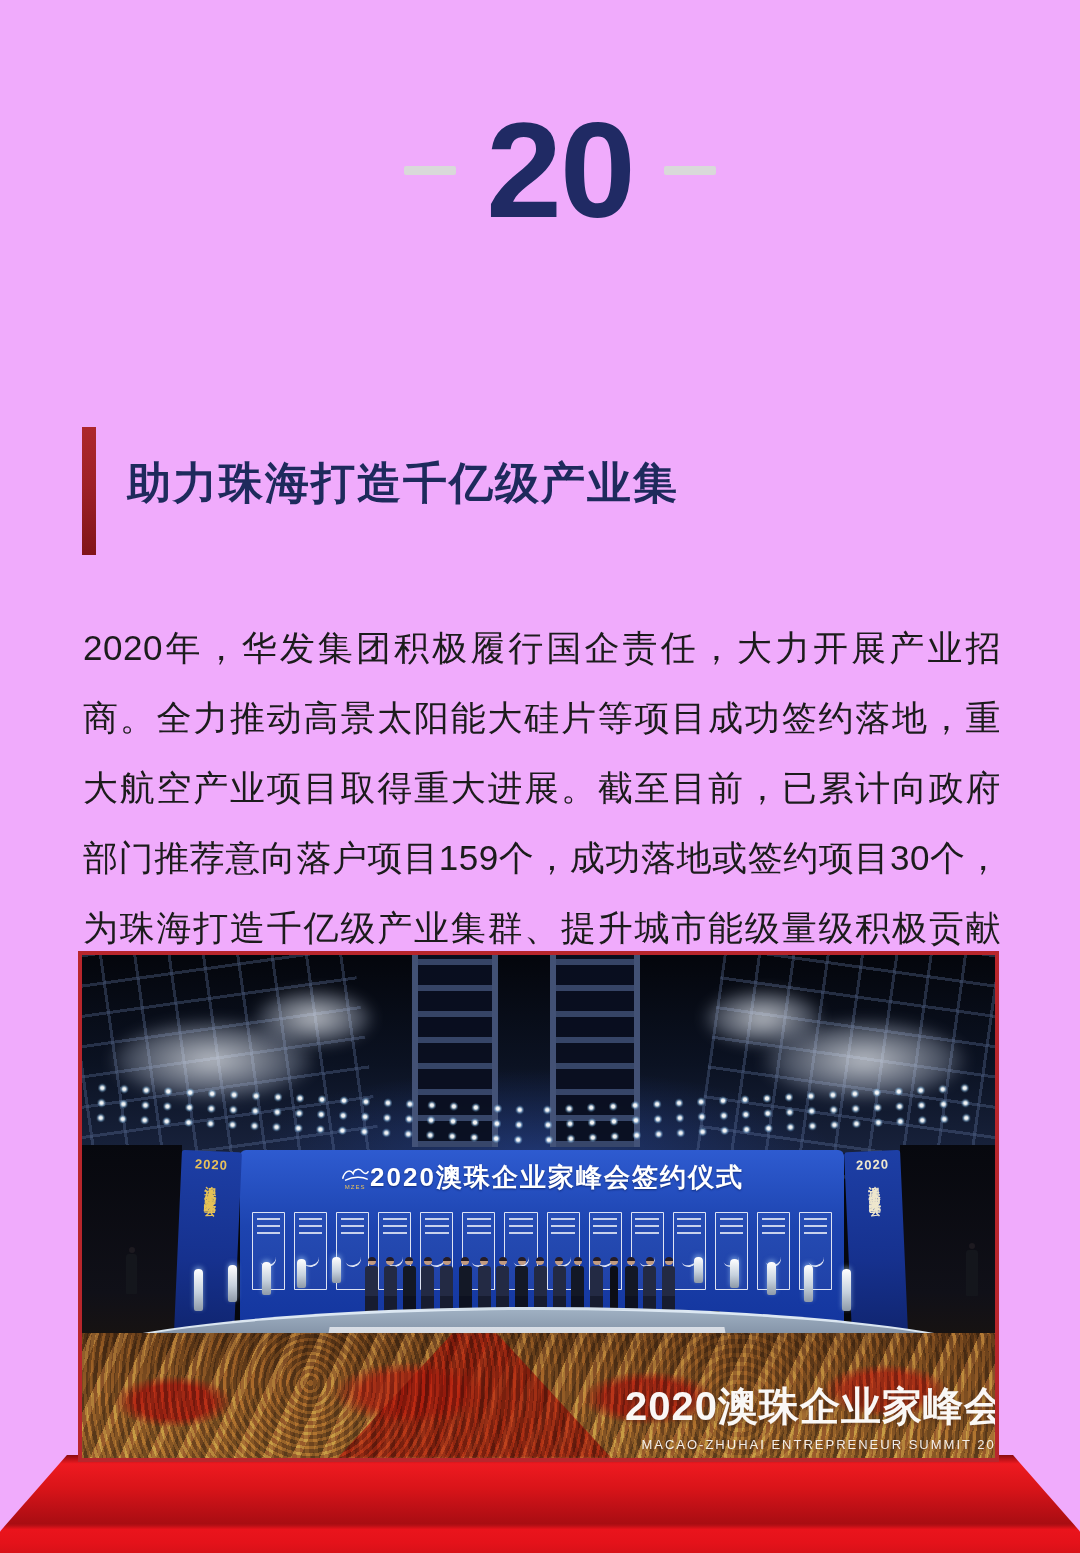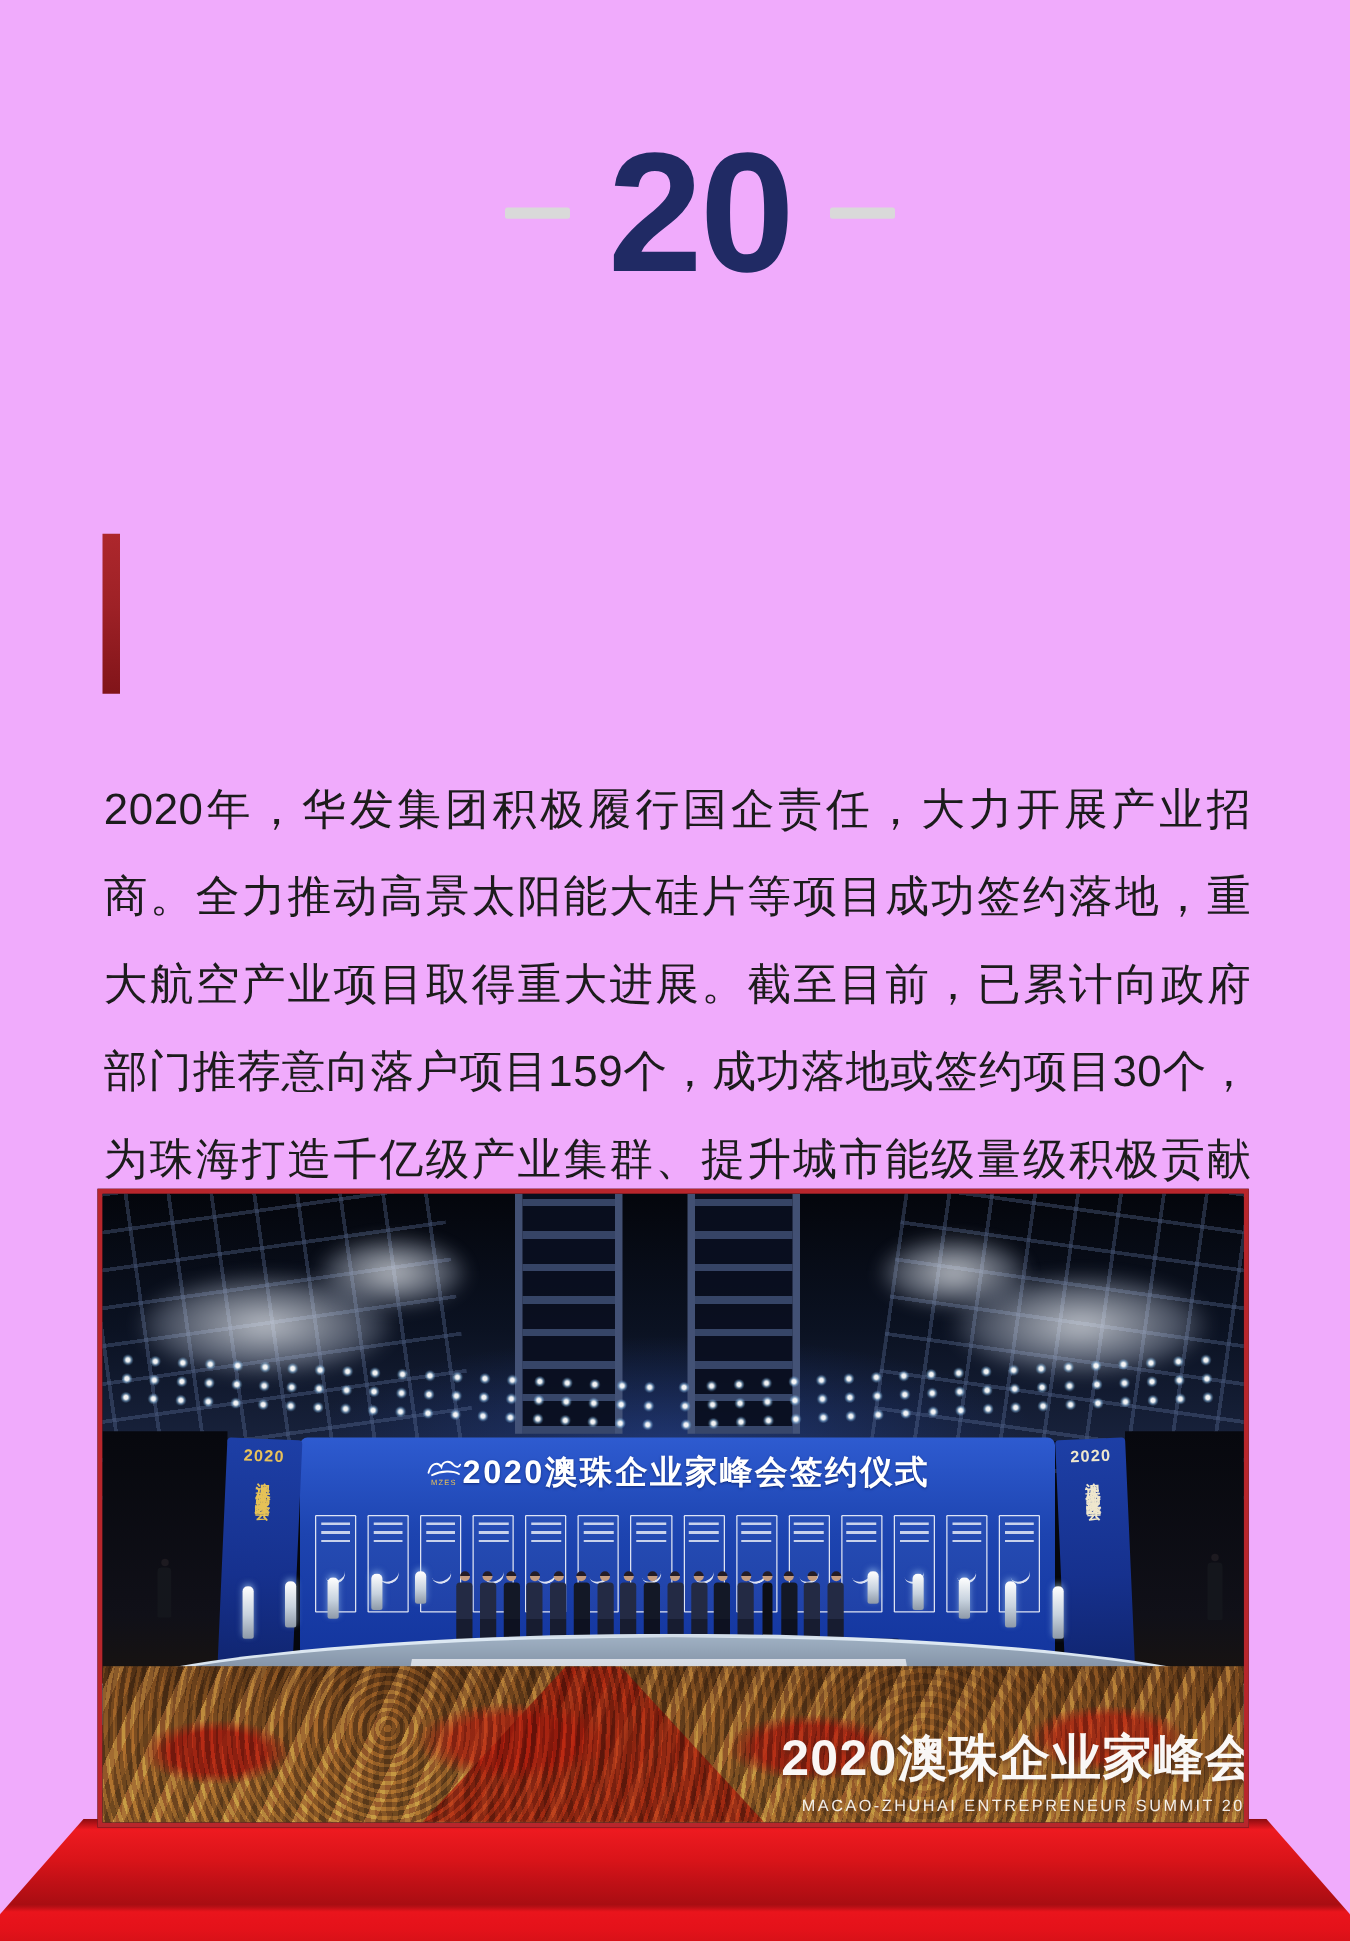--- a/index.html
+++ b/index.html
@@ -177,20 +177,21 @@
 
   <div class="num-row">
     <span class="num-dash"></span>
     <span class="num-text">20</span>
     <span class="num-dash"></span>
   </div>
 
 
   <div class="subtitle-row">
     <span class="subtitle-bar"></span>
+    <span class="subtitle-text">助力珠海打造千亿级产业集</span>
   </div>
 
   <p class="para">2020年，华发集团积极履行国企责任，大力开展产业招商。全力推动高景太阳能大硅片等项目成功签约落地，重大航空产业项目取得重大进展。截至目前，已累计向政府部门推荐意向落户项目159个，成功落地或签约项目30个，为珠海打造千亿级产业集群、提升城市能级量级积极贡献国企力量。</p>
 
   <div class="photo">
 
     <div class="ceiling">
       <div class="grid grid-left"></div>
       <div class="grid grid-right"></div>
       <div class="truss truss-1"></div>

